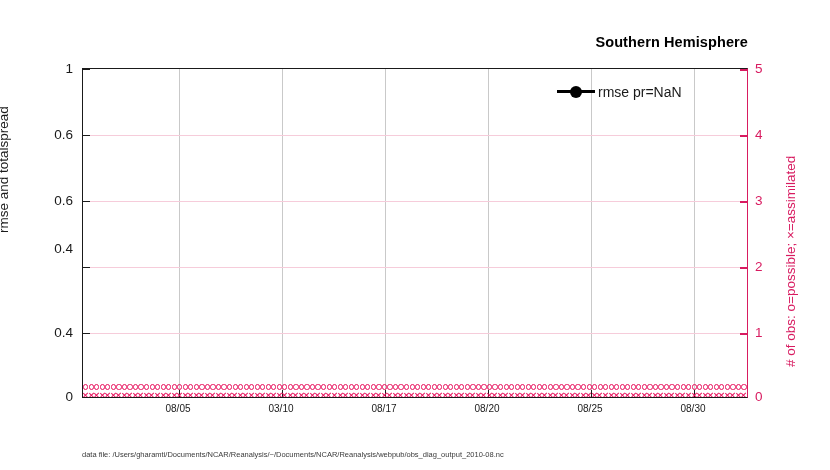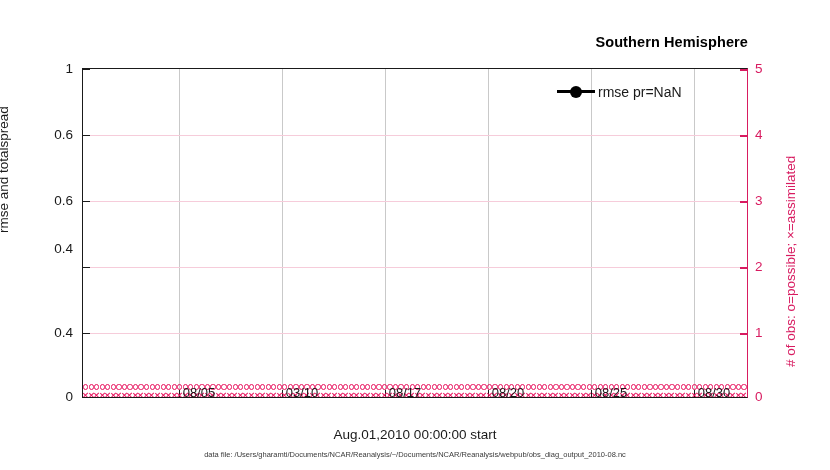--- a/index.html
+++ b/index.html
@@ -105,26 +105,25 @@
     position: absolute;
     left: 755px;
     text-align: left;
     font-size: 13.5px;
     color: #d81b60;
     white-space: nowrap;
     transform: translateY(-50%);
   }
   .xlabel-tick {
     position: absolute;
-    top: 385px;
-    font-size: 13px;
+    top: 403px;
+    font-size: 10px;
     color: #1a1a1a;
     white-space: nowrap;
     transform: translateX(-50%);
-    margin-left: 21px;
   }
 
   
   .axis-title-left {
     position: absolute;
     left: -4px;
     top: 233px;
     font-size: 13.5px;
     color: #1a1a1a;
     white-space: nowrap;
@@ -150,21 +149,21 @@
     font-size: 13.5px;
     color: #1a1a1a;
   }
 
   
   .footer-note {
     position: absolute;
     left: 82px;
     top: 450px;
     width: 666px;
-    text-align: center;
+    text-align: left;
     font-size: 7.5px;
     color: #3a3a3a;
     white-space: nowrap;
   }
 
   
   .legend {
     position: absolute;
     left: 556px;
     top: 82px;
@@ -1060,21 +1059,20 @@
 
   <div class="xlabel-tick" style="left:178px">08/05</div>
   <div class="xlabel-tick" style="left:281px">03/10</div>
   <div class="xlabel-tick" style="left:384px">08/17</div>
   <div class="xlabel-tick" style="left:487px">08/20</div>
   <div class="xlabel-tick" style="left:590px">08/25</div>
   <div class="xlabel-tick" style="left:693px">08/30</div>
 
   <div class="axis-title-left">rmse and totalspread</div>
   <div class="axis-title-right"># of obs: o=possible; ×=assimilated</div>
-  <div class="axis-title-bottom">Aug.01,2010 00:00:00 start</div>
 
   <div class="legend">
     <div class="legend-row">
       <div class="legend-sample">
         <div class="legend-line" style="background:#000000"></div>
         <div class="legend-marker-circle" style="background:#000000"></div>
       </div>
       <div class="legend-text">rmse pr=NaN</div>
     </div>
   </div>

